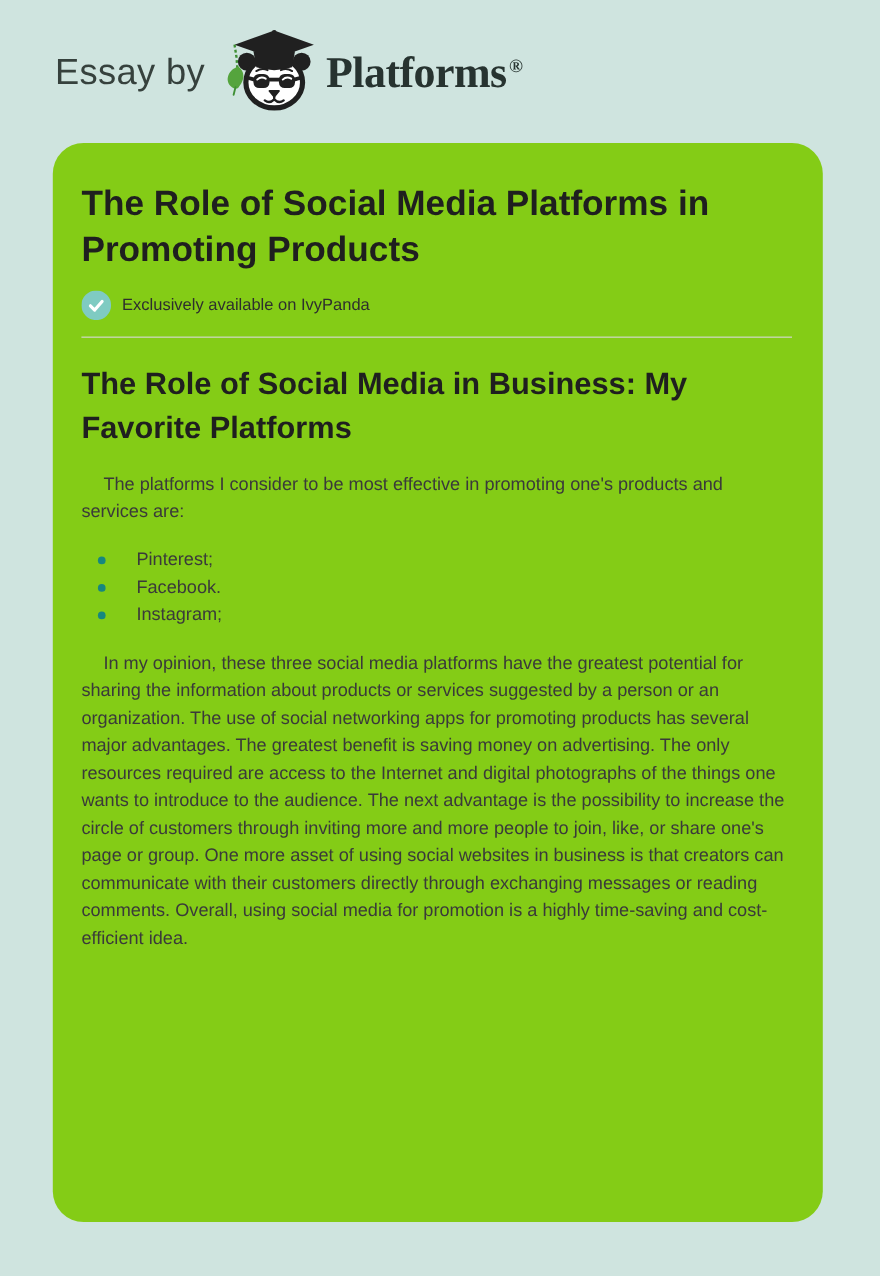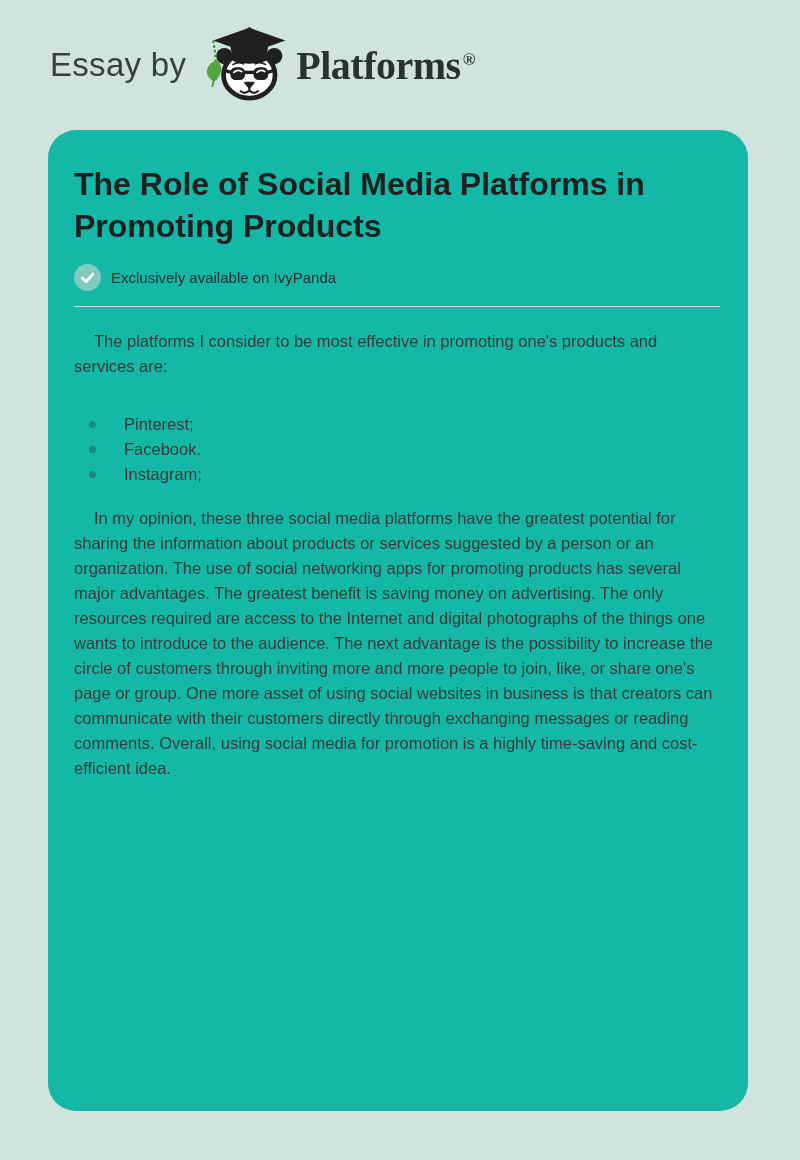--- a/index.html
+++ b/index.html
@@ -44,21 +44,21 @@
     top: -14px;
     margin-left: 2px;
     letter-spacing: 0;
   }
 
   
   .card {
     margin-left: 48px;
     width: 700px;
     height: 981px;
-    background: #14b8a6;
+    background: #84cc16;
     border-radius: 28px;
     padding: 33px 28px 0 26px;
     box-sizing: border-box;
   }
   .title {
     margin: 0 0 16px 0;
     font-size: 32px;
     line-height: 42px;
     font-weight: bold;
     color: #1f1f1f;
@@ -88,21 +88,21 @@
     font-weight: bold;
     color: #1f1f1f;
   }
   .body-text {
     margin: 0;
     font-size: 16.5px;
     line-height: 25px;
     color: #3a3a3a;
   }
   .indent { text-indent: 20px; }
-  .intro { margin-bottom: 33px; }
+  .intro { margin-bottom: 19px; }
   .platform-list {
     list-style: none;
     margin: 0 0 19px 0;
     padding: 0;
   }
   .platform-item {
     position: relative;
     padding-left: 50px;
     font-size: 16.5px;
     line-height: 25px;
@@ -169,20 +169,21 @@
       <svg viewBox="0 0 28 28" xmlns="http://www.w3.org/2000/svg" aria-hidden="true">
         <circle cx="14" cy="14" r="14" fill="#7fcbc2"></circle>
         <path d="M8.5 14.5 L12.5 18.5 L19.5 10.5" fill="none" stroke="#ffffff" stroke-width="3" stroke-linecap="round" stroke-linejoin="round"></path>
       </svg>
     </span>
     <span class="badge-label">Exclusively available on IvyPanda</span>
   </div>
 
   <hr class="divider">
 
+  <h2 class="section-heading">The Role of Social Media in Business: My Favorite Platforms</h2>
 
   <p class="body-text indent intro">The platforms I consider to be most effective in promoting one's products and services are:</p>
 
   <ul class="platform-list">
     <li class="platform-item">Pinterest;</li>
     <li class="platform-item">Facebook.</li>
     <li class="platform-item">Instagram;</li>
   </ul>
 
   <p class="body-text indent">In my opinion, these three social media platforms have the greatest potential for sharing the information about products or services suggested by a person or an organization. The use of social networking apps for promoting products has several major advantages. The greatest benefit is saving money on advertising. The only resources required are access to the Internet and digital photographs of the things one wants to introduce to the audience. The next advantage is the possibility to increase the circle of customers through inviting more and more people to join, like, or share one's page or group. One more asset of using social websites in business is that creators can communicate with their customers directly through exchanging messages or reading comments. Overall, using social media for promotion is a highly time-saving and cost-efficient idea.</p>

